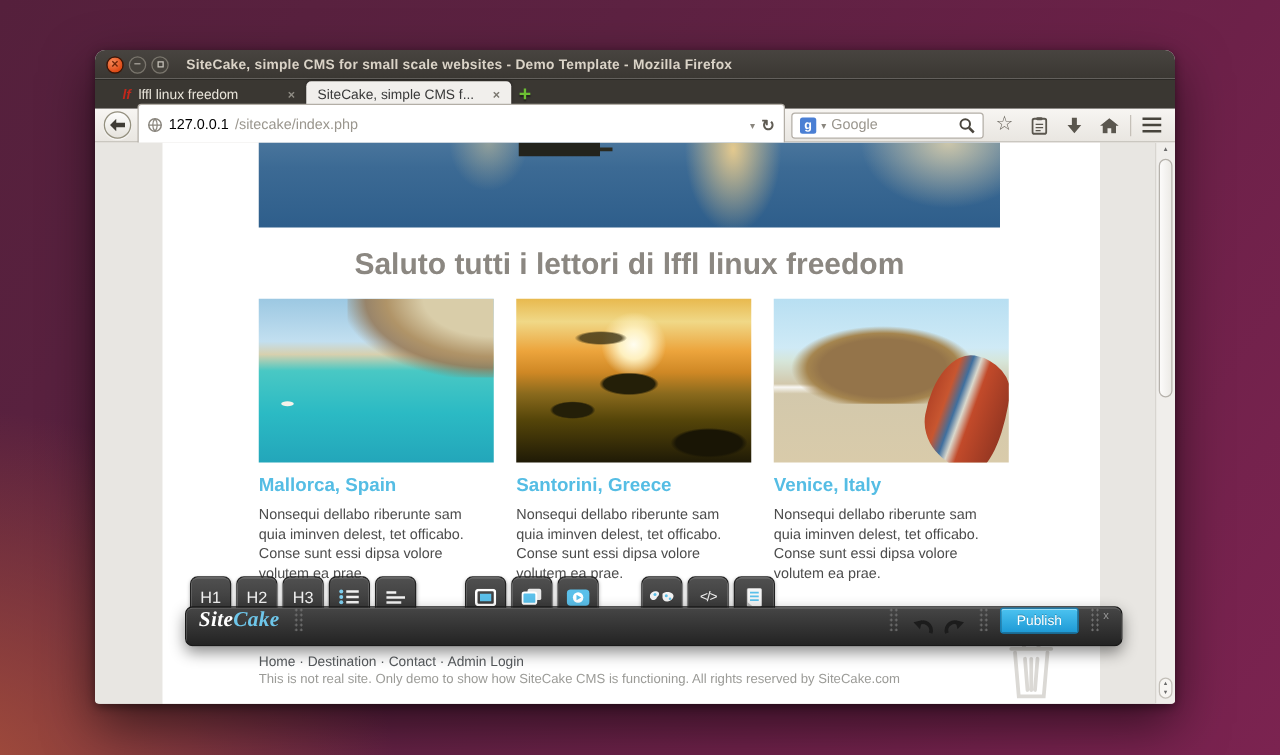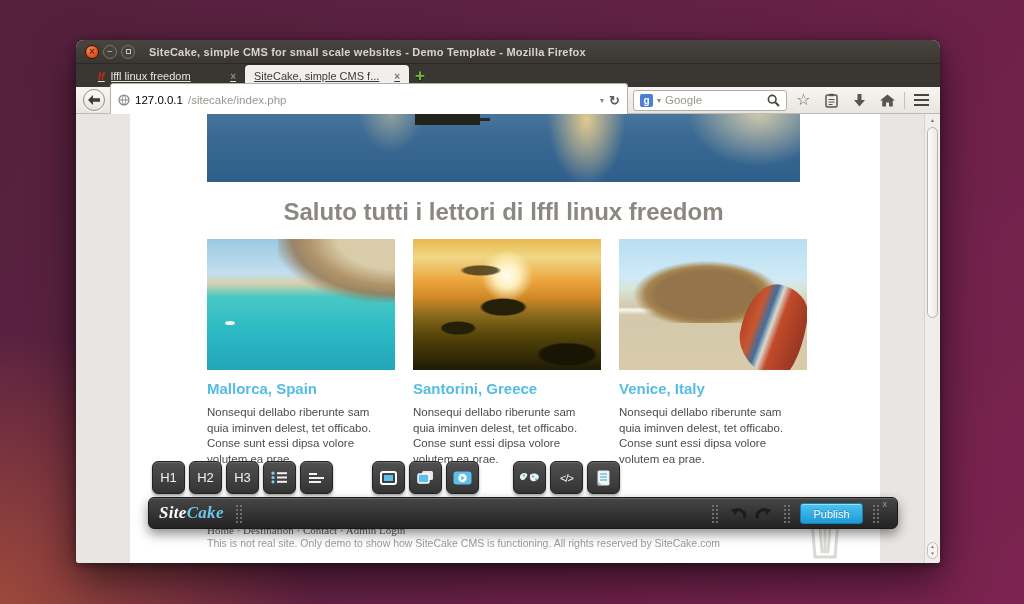--- a/index.html
+++ b/index.html
@@ -30,21 +30,21 @@
     font-size:10px; line-height:1; }
   .winbtn.close { background:radial-gradient(circle at 35% 30%, #f78a5a, #df4b16 70%);
     border:1px solid #3d1506; color:#6e2508; font-weight:bold; }
   .winbtn.min, .winbtn.max { background:#45423c; border:1px solid #7a766d; color:#c9c5bc; }
   .winbtn.max .sq { width:5px; height:5px; border:1px solid #c9c5bc; display:block; }
   .titlebar .title { margin-left:10px; color:#dad3c7; font-size:11px; font-weight:bold; letter-spacing:.2px;
     white-space:nowrap; overflow:hidden; }
 
   
   .tabbar { height:23px; background:#3a3732; display:flex; align-items:flex-end; padding-left:13px; }
-  .tab { height:22px; display:flex; align-items:center; padding:0 9px; font-size:11px;text-decoration:underline; }
+  .tab { height:22px; display:flex; align-items:center; padding:0 9px; font-size:11px; }
   .tab.inactive { width:156px; color:#e9e5db; }
   .tab.active { width:164px; background:#f1efec; border-radius:4px 4px 0 0; color:#3a3a3a;
     box-shadow:0 -1px 2px rgba(0,0,0,.25); }
   .tab-label { white-space:nowrap; overflow:hidden; flex:1; }
   .favicon-lffl { color:#c2271b; font-weight:bold; font-size:11px; margin-right:6px; font-style:italic; }
   .tab-close { margin-left:6px; color:#8f8c84; font-size:10px; font-weight:bold; }
   .tab.active .tab-close { color:#7a776f; }
   .newtab { align-self:center; margin-left:6px; color:#6cbf33; font-size:17px; font-weight:bold; line-height:1;
     text-shadow:0 1px 1px rgba(0,0,0,.4); }
 
@@ -114,41 +114,41 @@
       linear-gradient(180deg,#b8dff2 0%, #cfeaf6 30%, #d6e6da 38%, #d2c8ac 52%, #d9cbaa 100%); }
   .photo.venice::before { content:""; position:absolute; left:6%; top:12%; width:78%; height:52%;
     background:radial-gradient(ellipse 105px 48px at 52% 58%, #94744a 0 48%, #a5854f 58%, rgba(148,116,74,0) 70%); }
   .photo.venice::after { content:""; position:absolute; right:2px; bottom:-6px; width:64px; height:92px;
     transform:rotate(10deg); border-radius:48% 52% 30% 70%/58% 30% 62% 42%;
     background:linear-gradient(100deg,#a83a22 0%, #c85630 26%, #3f6f9e 38%, #dad8cc 46%, #c24a2a 56%, #8a3220 100%); }
 
   .col-title { margin-top:10px; font-size:15px; font-weight:bold; color:#55bde4; }
   .col p { margin-top:8px; width:182px; font-size:11.5px; line-height:15.5px; color:#4c4c4c; }
 
-  .footer-nav { position:absolute; left:131px; top:410px; font-size:11px; color:#55595c; z-index:1;font-family:Liberation Serif, serif; }
+  .footer-nav { position:absolute; left:131px; top:410px; font-size:11px; color:#55595c; z-index:1; }
   .footer-note { position:absolute; left:131px; top:423px; font-size:10.5px; color:#9b9b97; z-index:1; }
 
   .trash { position:absolute; left:730px; top:396px; z-index:2; }
 
   
   .sc-group { position:absolute; top:347px; display:flex; gap:4px; z-index:4; }
   .g1 { left:76px; } .g2 { left:296px; } .g3 { left:437px; }
   .sc-btn { width:33px; height:33px; border-radius:6px;
     background:linear-gradient(#505050,#343434); border:1px solid #222;
     box-shadow:0 2px 3px rgba(0,0,0,.35), inset 0 1px 0 rgba(255,255,255,.14);
     display:flex; align-items:center; justify-content:center;
     color:#f2f2f2; font-weight:normal; font-size:13px; }
   .sc-btn .code-label { font-size:11px; letter-spacing:-1px; }
 
   
-  .sc-bar { position:absolute; left:72px; top:383px; width:750px; height:32px; z-index:5;
+  .sc-bar { position:absolute; left:72px; top:371px; width:750px; height:32px; z-index:5;
     border-radius:6px; border:1px solid #191919;
     background:linear-gradient(180deg,#464646,#232323);
     box-shadow:0 5px 12px rgba(0,0,0,.45), inset 0 1px 0 rgba(255,255,255,.16);
-    display:flex; align-items:center; padding:0 10px; }
+    display:flex; padding:0 10px; }
   .sc-logo { font-family:"Liberation Serif", serif; font-style:italic; font-weight:bold;
     font-size:17px; letter-spacing:.3px; }
   .sc-logo .site { color:#ffffff; } .sc-logo .cake { color:#6ec6ea; }
   .handle { width:8px; height:19px; margin-left:11px; flex:none;
     background-image:radial-gradient(circle, #6f6f6f 0.9px, rgba(0,0,0,0) 1.1px);
     background-size:4px 4px; }
   .handle.r { margin:0 7px; }
   .sc-bar .grow { flex:1; }
   .hist-btn { margin:0 4px; display:flex; align-items:center; }
   .publish-btn { width:63px; height:21px; border-radius:3px; margin:0 2px;

